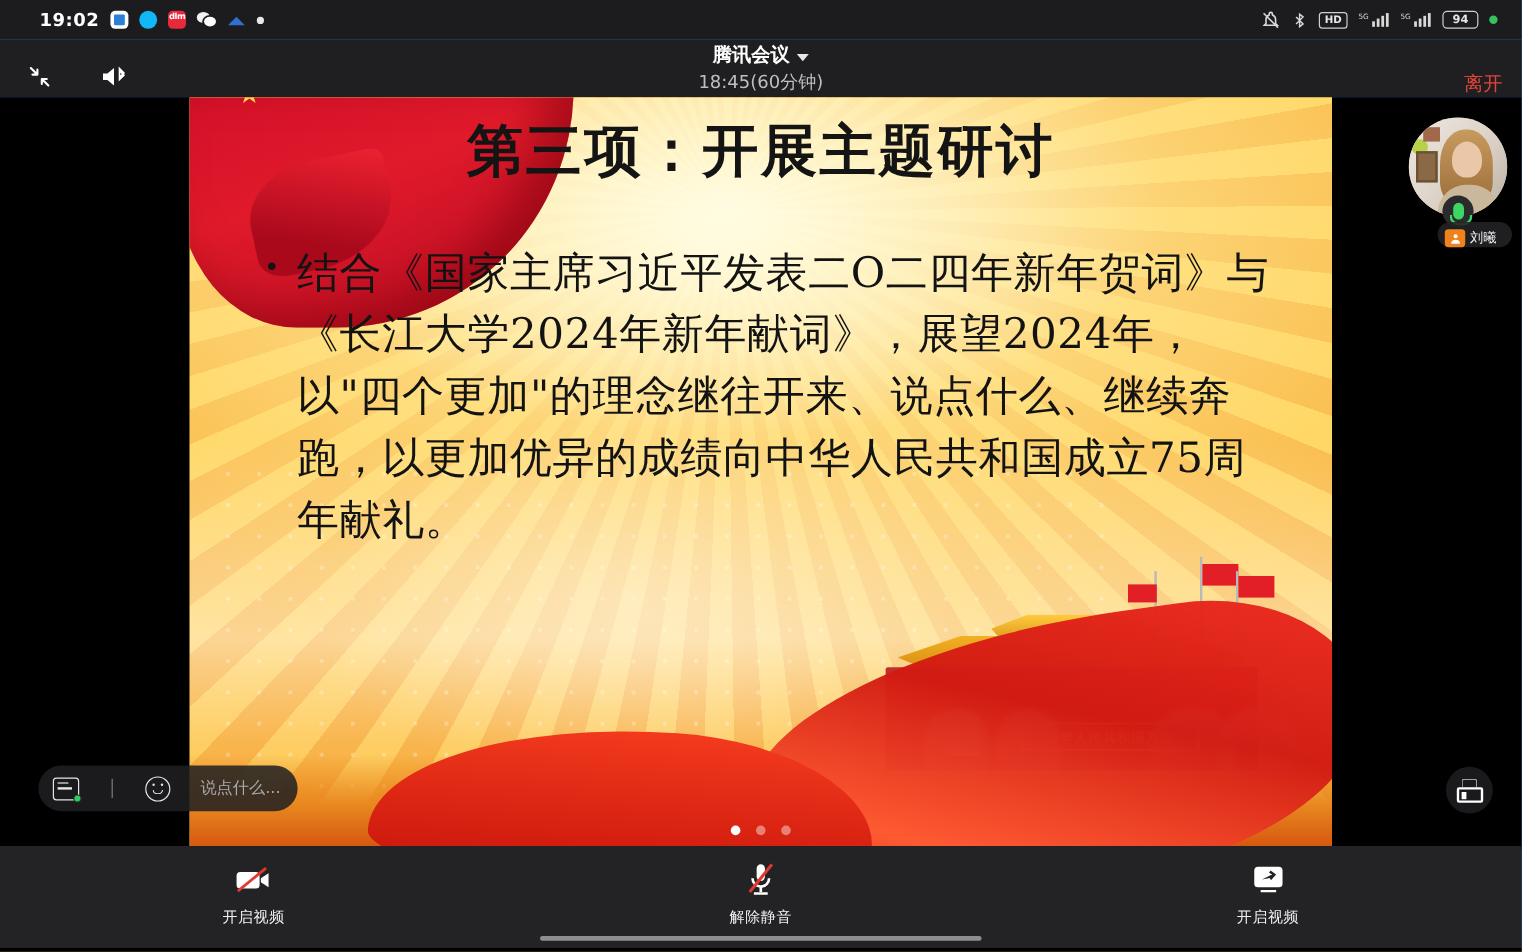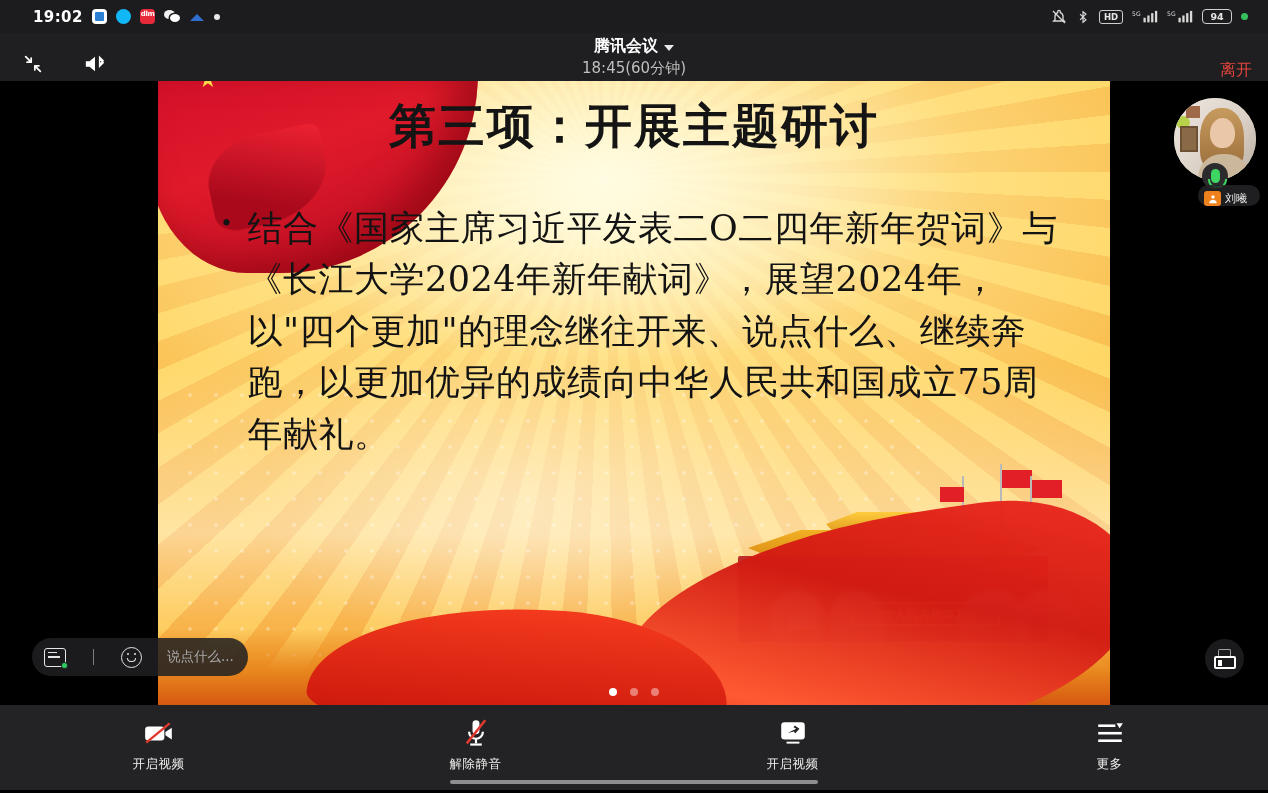--- a/index.html
+++ b/index.html
@@ -394,28 +394,17 @@
         <svg width="30" height="28" viewBox="0 0 28 24">
           <rect x="3" y="2" width="22" height="16" rx="3" fill="#fff"></rect>
           <path d="M9 12l8-4-2.5-1.4 1.2-1.6L20 8l-4 4.5-1-1.8L9 12z" fill="#232325"></path>
           <line x1="8" y1="21" x2="20" y2="21" stroke="#fff" stroke-width="1.8"></line>
         </svg>
       </span>
       <span class="tb-label">开启视频</span>
     </div>
 
 
-    <div class="tb-item">
-      <span class="tb-ic">
-        <svg width="30" height="26" viewBox="0 0 28 22">
-          <rect x="3" y="3" width="16" height="2.4" fill="#fff"></rect>
-          <rect x="3" y="10" width="22" height="2.4" fill="#fff"></rect>
-          <rect x="3" y="17" width="22" height="2.4" fill="#fff"></rect>
-          <path d="M20 2l6 0-3 4.5z" fill="#fff"></path>
-        </svg>
-      </span>
-      <span class="tb-label">更多</span>
-    </div>
 
     <div class="homebar"></div>
   </div>
 
 </div>
 
 </body></html>

